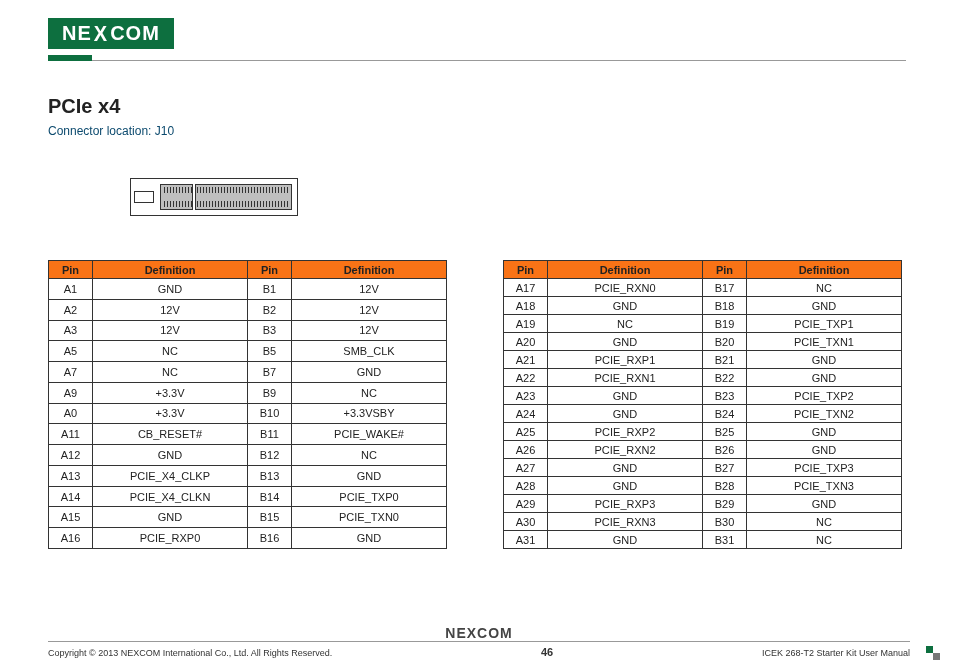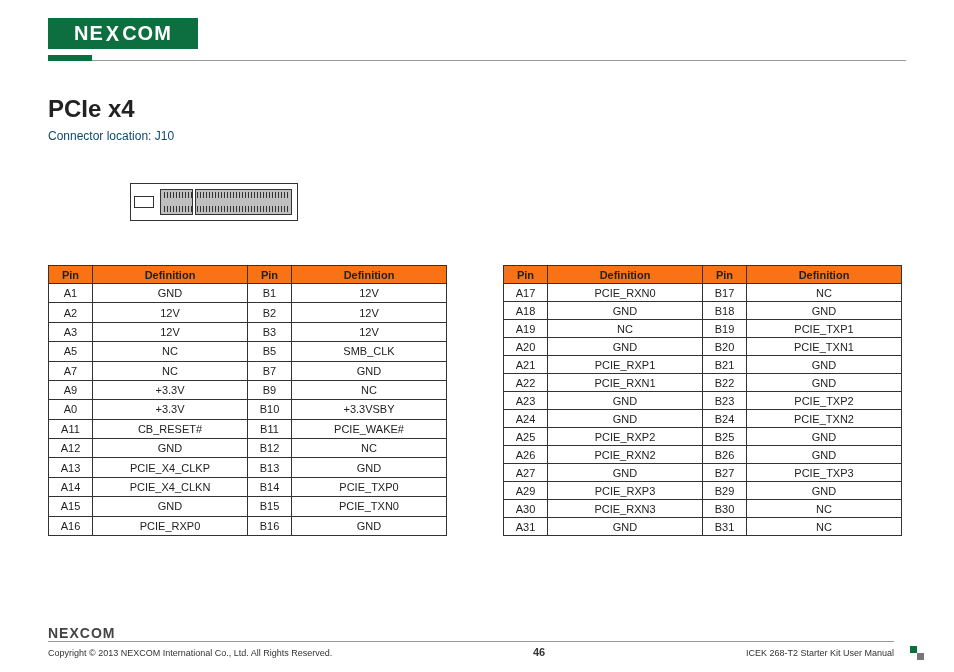--- a/index.html
+++ b/index.html
@@ -22,21 +22,21 @@
   .chapter {
     font-size: 12px;
     color: #333;
   }
   .logo-box {
     background: #0d6f3f;
     color: #fff;
     font-weight: bold;
     font-size: 20px;
     letter-spacing: 1px;
-    padding: 4px 26px;
+    padding: 4px 14px;
     display: inline-flex;
     gap: 2px;
   }
   .logo-x {
     display:inline-block;
     transform: scaleY(1.1);
   }
   .rule-row {
     margin-top: 6px;
     height: 6px;
@@ -49,21 +49,21 @@
     background:#0d6f3f;
   }
   .rule-line {
     flex:1;
     height:1px;
     background:#999;
     margin-left:0;
   }
   h1.title {
     margin-top: 34px;
-    font-size: 24px;
+    font-size: 20px;
     font-weight: bold;
     color:#222;
   }
   .subtitle {
     margin-top: 6px;
     font-size: 12px;
     color:#0c4a6e;
   }
   .connector-img {
     margin-top: 40px;
@@ -130,21 +130,21 @@
   }
   table.pinout th {
     font-weight:bold;
     background:#f97316;
   }
   table.pinout col.pin { width:44px; }
   table.pinout col.def { width:155px; }
 
   .footer {
     position:absolute;
-    left:48px; right:60px; bottom:14px;
+    left:48px; right:44px; bottom:14px;text-align:center;
   }
   .footer-line {
     height:1px; background:#999;
     margin-bottom:4px;
   }
   .footer-row {
     display:flex;
     justify-content:space-between;
     align-items:flex-end;
     font-size:9px;
@@ -373,20 +373,26 @@
             <td>B26</td>
             <td>GND</td>
           </tr>
           <tr>
             <td>A27</td>
             <td>GND</td>
             <td>B27</td>
             <td>PCIE_TXP3</td>
           </tr>
           <tr>
+            <td>A28</td>
+            <td>GND</td>
+            <td>B28</td>
+            <td>PCIE_TXN3</td>
+          </tr>
+          <tr>
             <td>A29</td>
             <td>PCIE_RXP3</td>
             <td>B29</td>
             <td>GND</td>
           </tr>
           <tr>
             <td>A30</td>
             <td>PCIE_RXN3</td>
             <td>B30</td>
             <td>NC</td>

